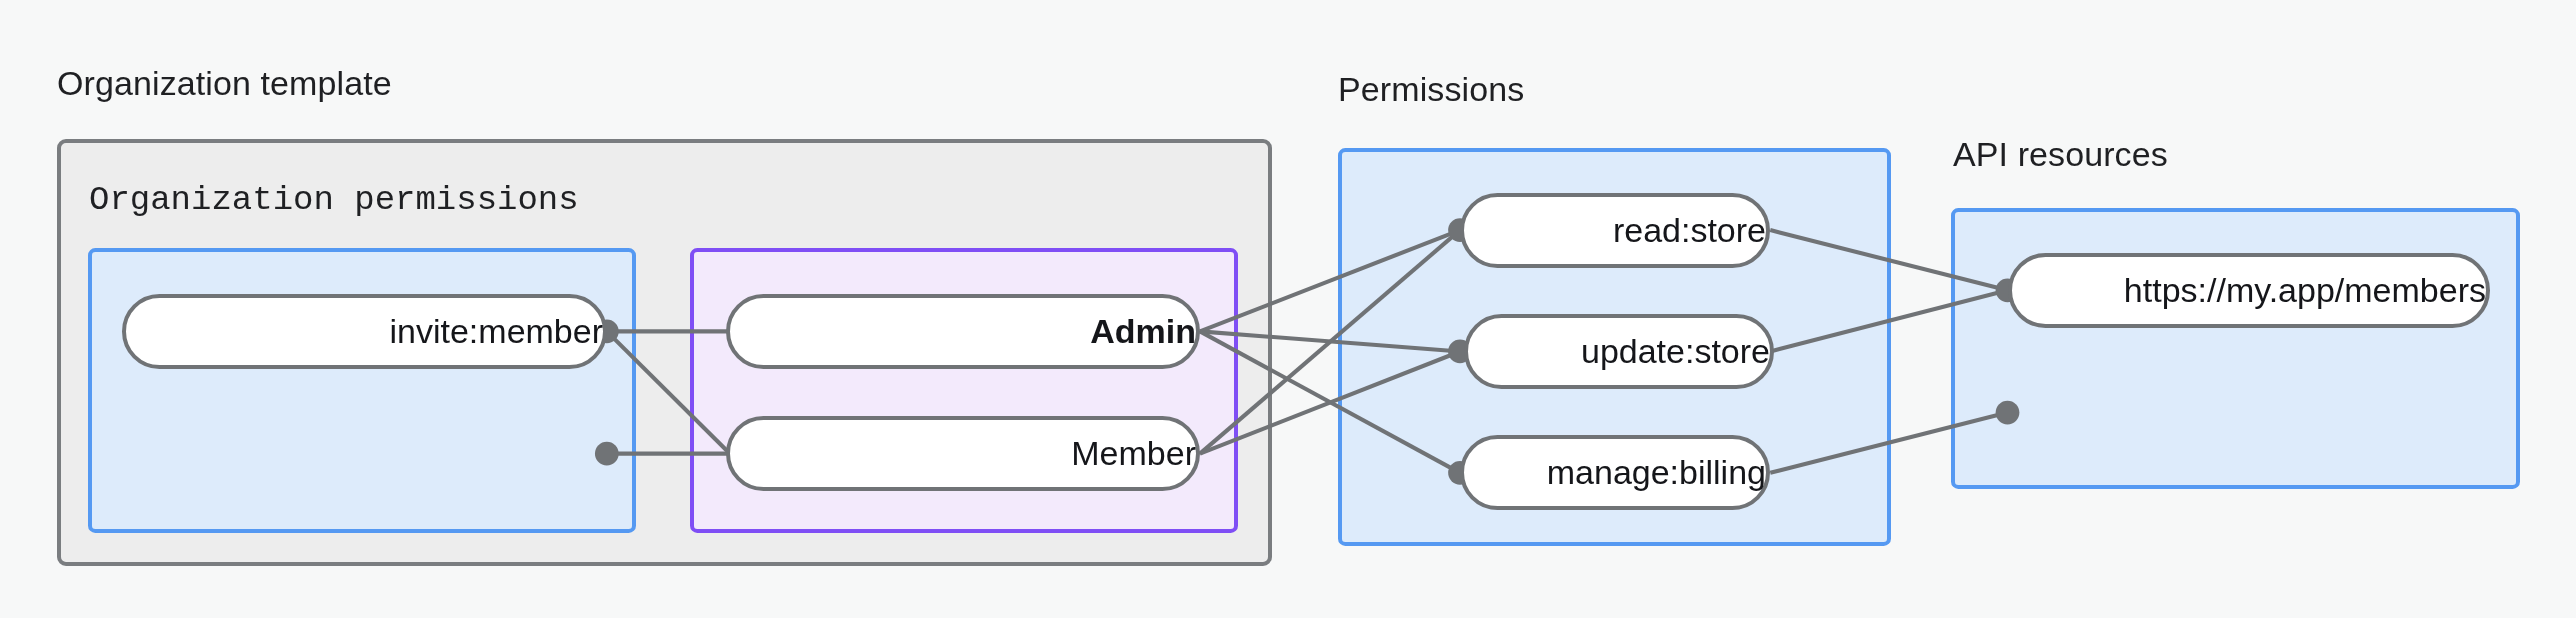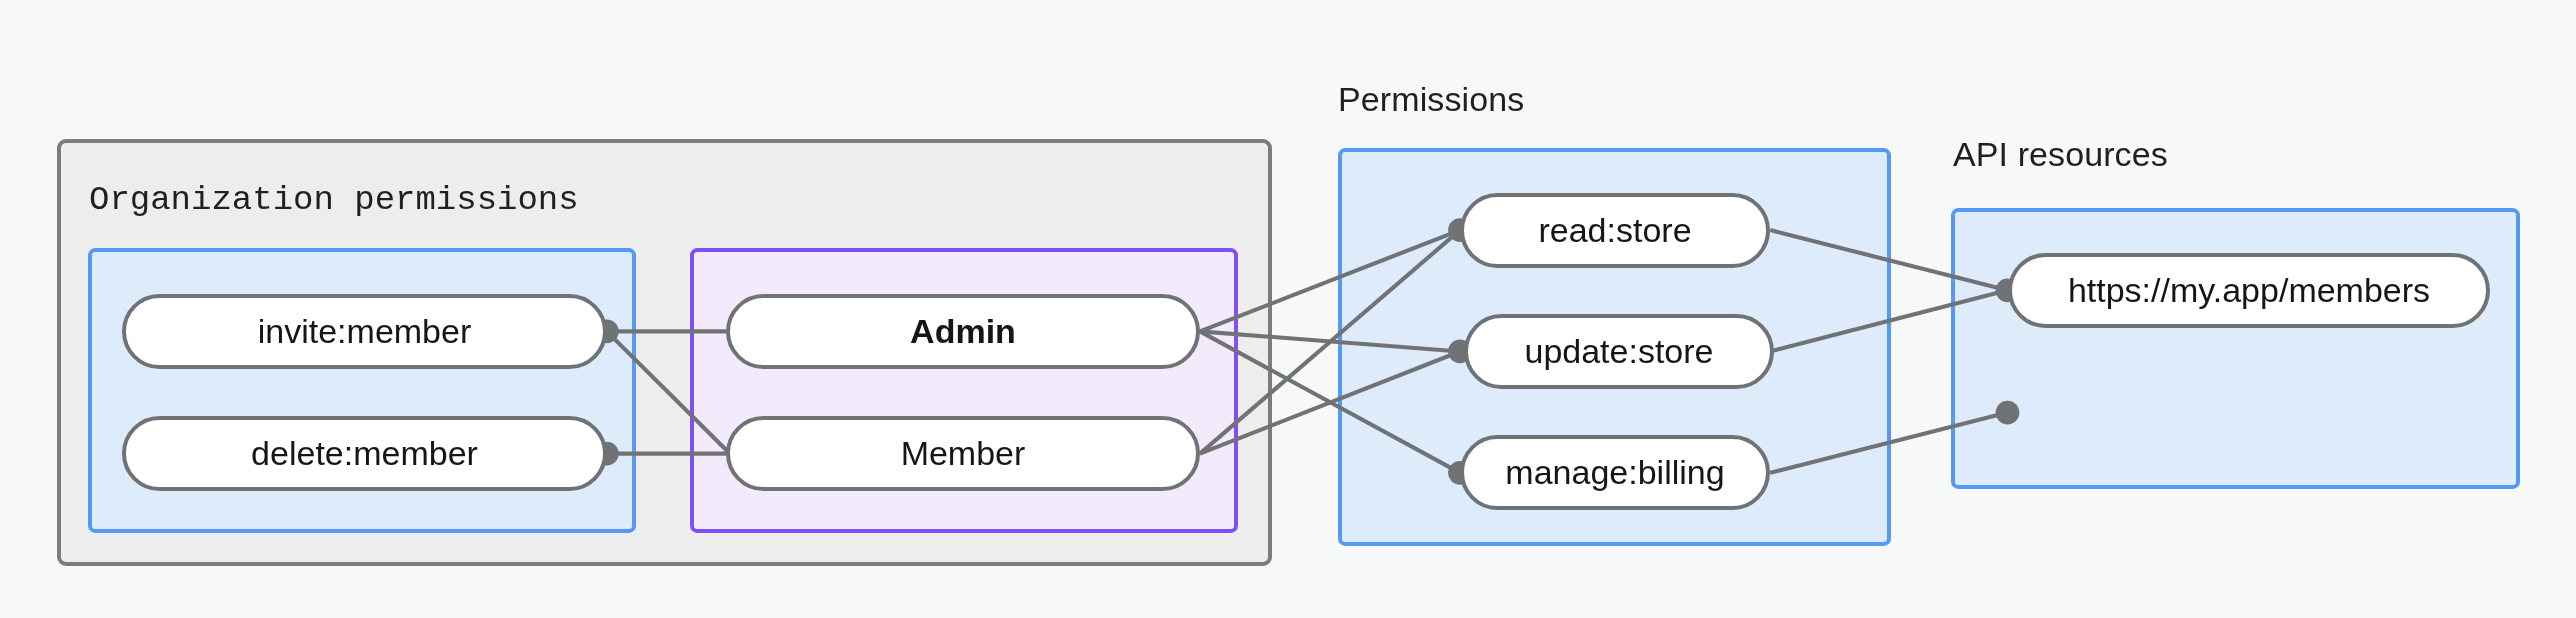--- a/index.html
+++ b/index.html
@@ -60,21 +60,21 @@
 
   
   .pill {
     position: absolute;
     box-sizing: border-box;
     background: #ffffff;
     border: 4.6px solid #707376;
     border-radius: 912px;
     display: flex;
     align-items: center;
-    justify-content: center;
+    justify-content: flex-end;
     font-size: 34px;
     color: #15161a;
     white-space: nowrap;
   }
 
   
   #edges {
     position: absolute;
     left: 0;
     top: 0;
@@ -83,22 +83,23 @@
     pointer-events: none;
   }
   #edges line { stroke: #707376; stroke-width: 4.5; }
   #edges circle { fill: #707376; }
 </style>
 </head>
 <body>
 
 <div id="stage">
 
+  <div class="group-label" style="left:57px; top:66px;">Organization template</div>
 
-  <div class="group-label" style="left:1338px; top:82px;">Permissions</div>
+  <div class="group-label" style="left:1338px; top:72px;">Permissions</div>
 
   <div class="group-label" style="left:1953px; top:137px;">API resources</div>
 
   <div class="box box-template" style="left:57px; top:139px; width:1215px; height:427px;"></div>
 
   <div class="sub-label" style="left:89px; top:183px;">Organization permissions</div>
 
 
   <div class="box box-blue" style="left:88px; top:248px; width:548px; height:285px;"></div>
 
@@ -129,23 +130,20 @@
     <circle cx="1600" cy="252" r="13"></circle>
     <circle cx="1600" cy="385" r="13"></circle>
     <circle cx="1600" cy="518" r="13"></circle>
     <circle cx="2200" cy="318" r="13"></circle>
     <circle cx="2200" cy="452" r="13"></circle>
   </svg>
 
   <div class="pill" style="left:122px; top:294px; width:485px; height:75px;">
     <span>invite:member</span>
   </div>
-  <div class="pill" style="left:122px; top:416px; width:485px; height:75px;">
-    <span>delete:member</span>
-  </div>
 
   <div class="pill" style="left:726px; top:294px; width:474px; height:75px;font-weight:bold;">
     <span>Admin</span>
   </div>
   <div class="pill" style="left:726px; top:416px; width:474px; height:75px;">
     <span>Member</span>
   </div>
 
   <div class="pill" style="left:1460px; top:193px; width:310px; height:75px;">
     <span>read:store</span>

